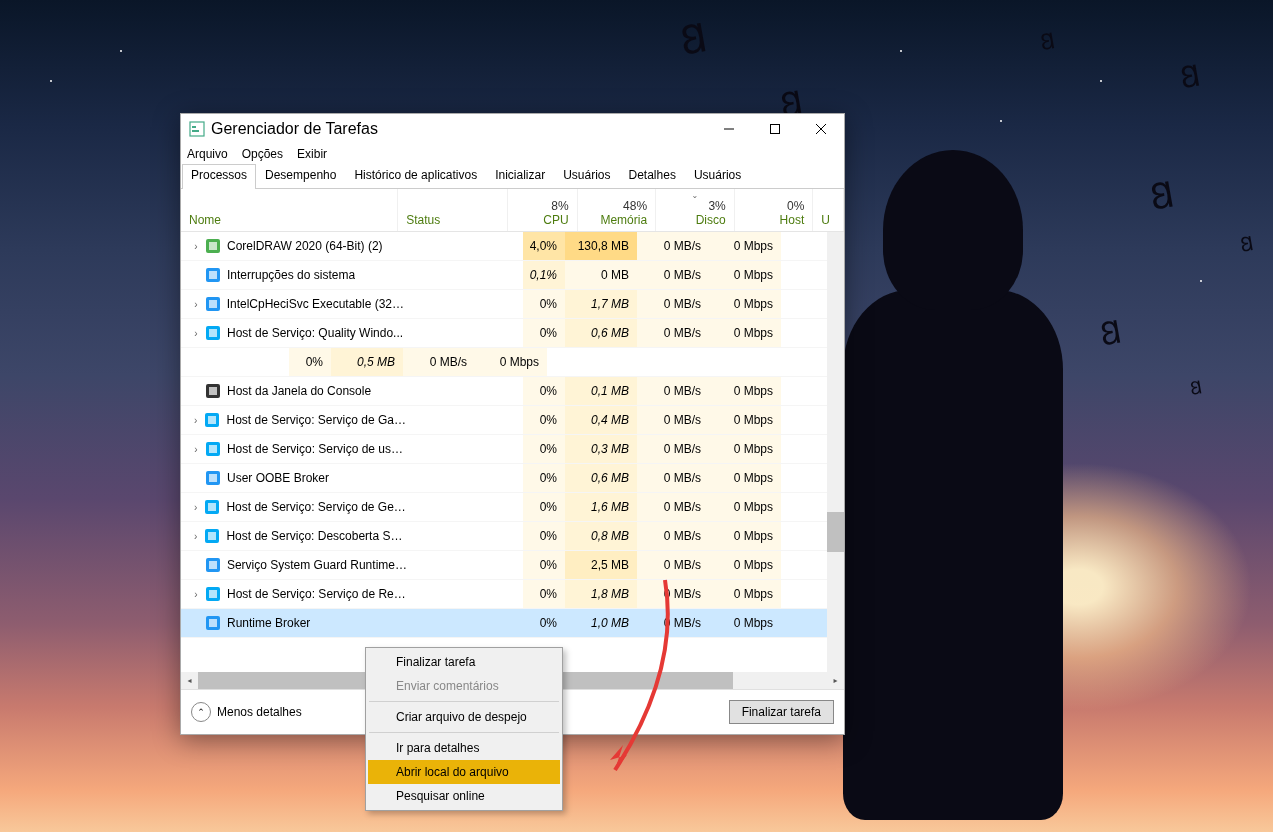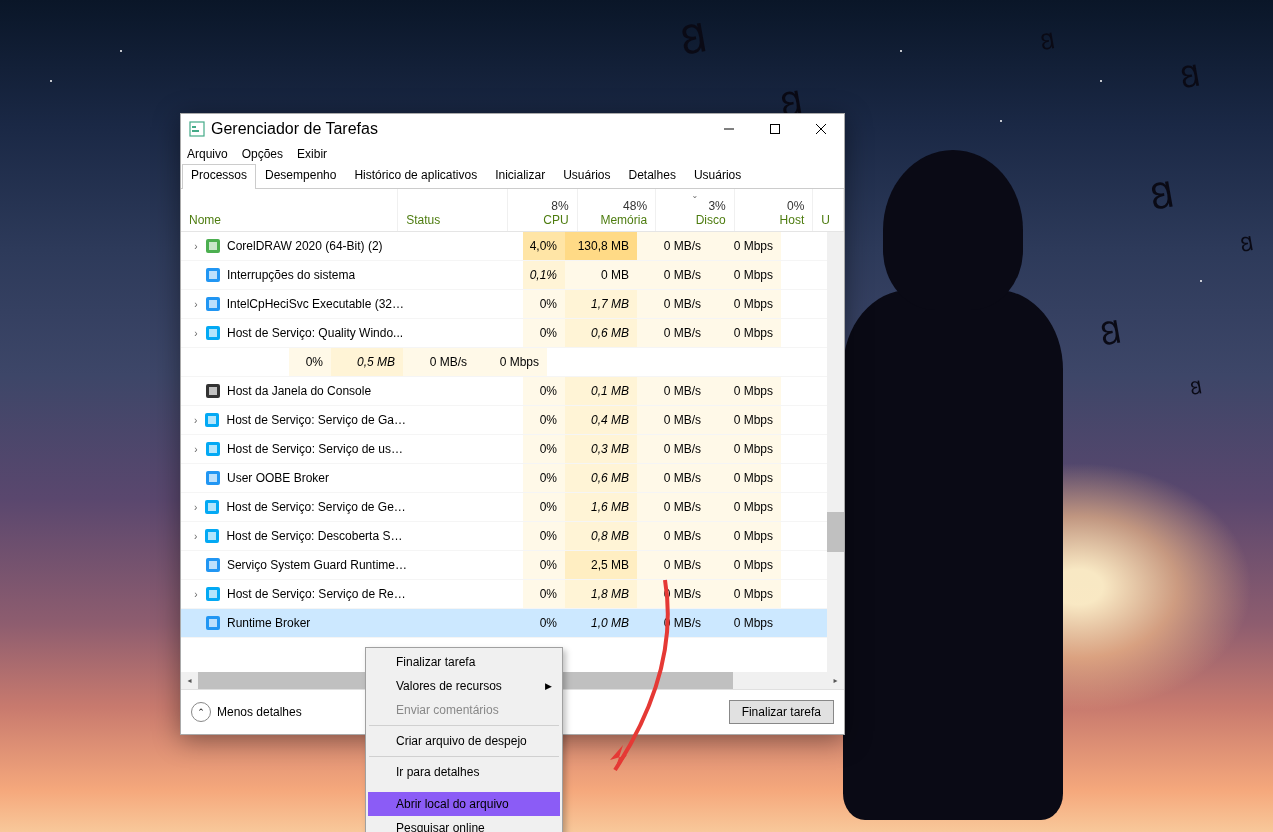--- a/index.html
+++ b/index.html
@@ -336,22 +336,21 @@
       z-index: 20;
       padding: 2px;
       font-size: 12px;
     }
     .menu-item {
       padding: 5px 24px 5px 28px;
       cursor: default;
       position: relative;
     }
     .menu-item.highlighted {
-      background: #8b5cf6;
-      margin-top: 8px;
+      background: #eab308;
     }
     .menu-item.disabled {
       color: #888;
     }
     .menu-sep {
       height: 1px;
       background: #d0d0d0;
       margin: 3px 1px;
     }
     .menu-arrow {
@@ -718,21 +717,20 @@
     <div class="less-details">
       <span class="less-details-icon">⌃</span>
       <span>Menos detalhes</span>
     </div>
     <button class="end-task-btn">Finalizar tarefa</button>
   </div>
 </div>
 
 <div class="context-menu" id="context-menu">
     <div class="menu-item">Finalizar tarefa</div>
-    <div class="menu-item">Valores de recursos<span class="menu-arrow">▶</span></div>
     <div class="menu-item disabled">Enviar comentários</div>
     <div class="menu-sep"></div>
     <div class="menu-item">Criar arquivo de despejo</div>
     <div class="menu-sep"></div>
     <div class="menu-item">Ir para detalhes</div>
     <div class="menu-item highlighted">Abrir local do arquivo</div>
     <div class="menu-item">Pesquisar online</div>
   </div>
 
 <svg class="red-arrow" width="120" height="230">

